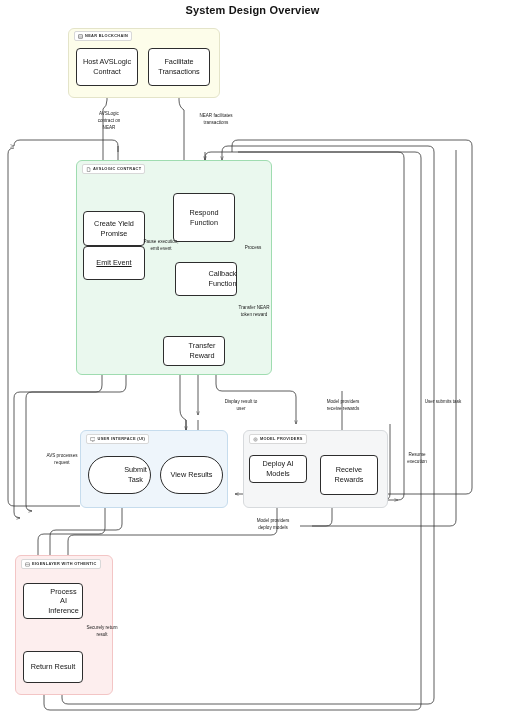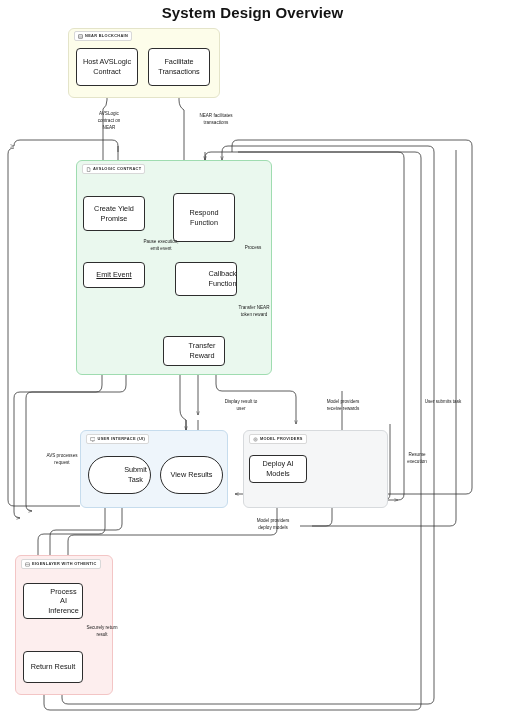--- a/index.html
+++ b/index.html
@@ -6,21 +6,21 @@
   body{
     width:505px;height:720px;position:relative;overflow:hidden;
     font-family:"Liberation Sans","DejaVu Sans",sans-serif;
     color:#1f1f1f;
   }
   #stage{position:absolute;inset:0;width:505px;height:720px;}
   #edges{position:absolute;left:0;top:0;width:505px;height:720px;}
 
   .title{
     position:absolute;left:0;top:4px;width:505px;text-align:center;
-    font-size:15px;font-weight:700;letter-spacing:.15px;color:#131313;
+    font-size:11px;font-weight:700;letter-spacing:.15px;color:#131313;
   }
 
   
   .cluster{position:absolute;border-radius:6px;border:1px solid;box-sizing:border-box;}
   .cluster-label{
     position:absolute;display:inline-flex;align-items:center;gap:2.5px;
     font-size:3.9px;font-weight:700;letter-spacing:.32px;color:#2a2a2a;
     background:#ffffff;border:1px solid #d8d8d8;border-radius:2px;
     padding:1.5px 3px 1.5px 2.5px;white-space:nowrap;line-height:1;
   }
@@ -186,49 +186,53 @@
 
   <div class="node" style="left:76px;top:48px;width:62px;height:38px;">
     <span style="white-space:pre-line;">Host AVSLogic
 Contract</span>
   </div>
   <div class="node" style="left:148px;top:48px;width:62px;height:38px;">
     <span style="white-space:pre-line;">Facilitate
 Transactions</span>
   </div>
 
-  <div class="node" style="left:83px;top:196px;width:62px;height:35px;">
+  <div class="node" style="left:83px;top:211px;width:62px;height:35px;">
     <span style="white-space:pre-line;">Create Yield
 Promise</span>
   </div>
   <div class="node" style="left:173px;top:193px;width:62px;height:49px;">
     <span style="white-space:pre-line;">Respond
 Function</span>
   </div>
-  <div class="node" style="left:83px;top:262px;width:62px;height:26px;text-decoration:underline;">
+  <div class="node" style="left:83px;top:246px;width:62px;height:34px;text-decoration:underline;">
     <span style="white-space:pre-line;">Emit Event</span>
   </div>
   <div class="node" style="left:175px;top:262px;width:62px;height:34px;padding-left:35px;">
     <span style="white-space:pre-line;">Callback
 Function</span>
   </div>
   <div class="node" style="left:163px;top:336px;width:62px;height:30px;">
     <span style="white-space:pre-line;margin-left:16px;">Transfer Reward</span>
   </div>
 
   <div class="node stadium" style="left:88px;top:456px;width:63px;height:38px;">
     <span style="white-space:pre-line;padding-left:32px;">Submit Task</span>
   </div>
   <div class="node stadium" style="left:160px;top:456px;width:63px;height:38px;">
     <span style="white-space:pre-line;">View Results</span>
   </div>
 
   <div class="node" style="left:249px;top:455px;width:58px;height:28px;">
     <span style="white-space:pre-line;">Deploy AI
 Models</span>
+  </div>
+  <div class="node" style="left:320px;top:455px;width:58px;height:40px;">
+    <span style="white-space:pre-line;">Receive
+Rewards</span>
   </div>
 
   <div class="node" style="left:23px;top:583px;width:60px;height:36px;">
     <span style="white-space:pre-line;margin-left:21px;">Process AI
 Inference</span>
   </div>
   <div class="node" style="left:23px;top:651px;width:60px;height:32px;">
     <span style="white-space:pre-line;">Return Result</span>
   </div>
 

